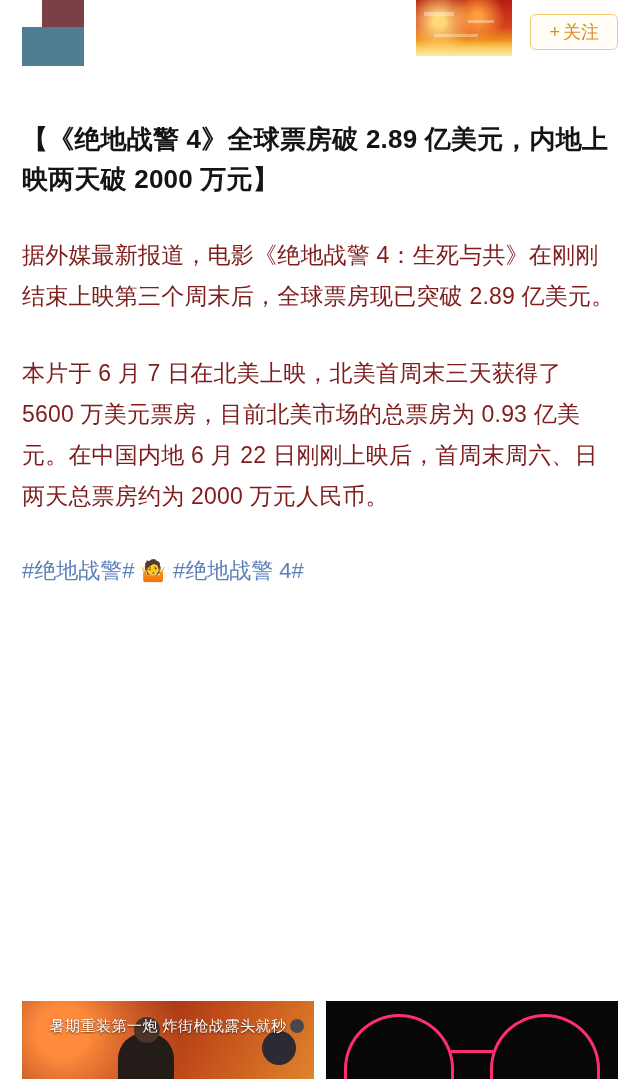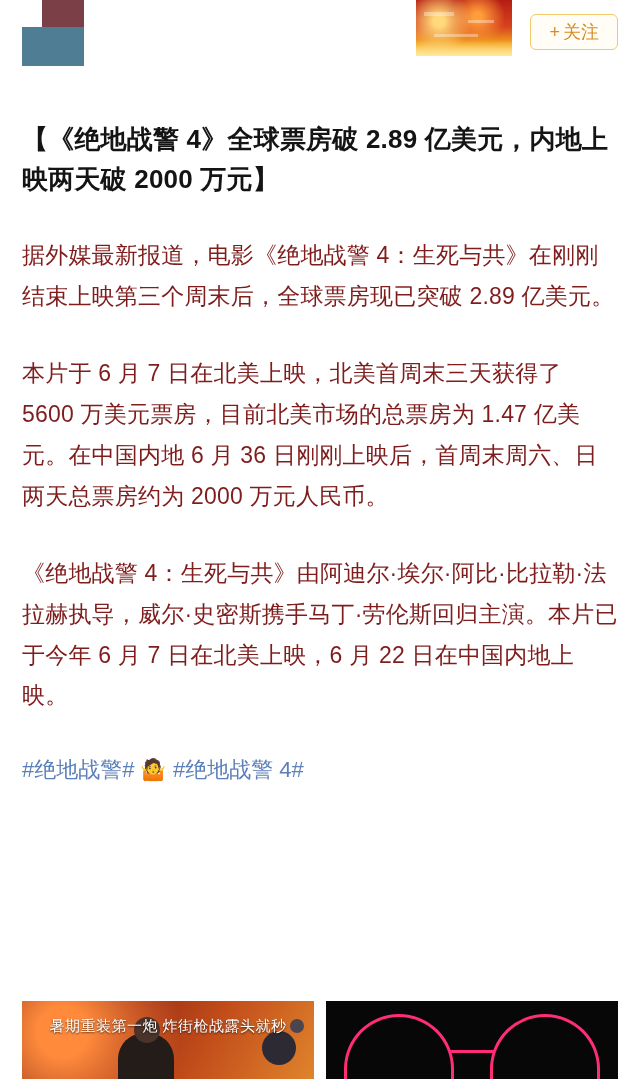--- a/index.html
+++ b/index.html
@@ -219,22 +219,21 @@
   <div class="follow-btn">
     <span class="follow-plus">+</span>
     <span>关注</span>
   </div>
 </div>
 
 <div class="article">
   <h1 class="title">【《绝地战警 4》全球票房破 2.89 亿美元，内地上映两天破 2000 万元】</h1>
 
   <p class="para">据外媒最新报道，电影《绝地战警 4：生死与共》在刚刚结束上映第三个周末后，全球票房现已突破 2.89 亿美元。</p>
-  <p class="para">本片于 6 月 7 日在北美上映，北美首周末三天获得了 5600 万美元票房，目前北美市场的总票房为 1.47 亿美元。在中国内地 6 月 36 日刚刚上映后，首周末周六、日两天总票房约为 2000 万元人民币。</p>
-  <p class="para">《绝地战警 4：生死与共》由阿迪尔·埃尔·阿比·比拉勒·法拉赫执导，威尔·史密斯携手马丁·劳伦斯回归主演。本片已于今年 6 月 7 日在北美上映，6 月 22 日在中国内地上映。</p>
+  <p class="para">本片于 6 月 7 日在北美上映，北美首周末三天获得了 5600 万美元票房，目前北美市场的总票房为 0.93 亿美元。在中国内地 6 月 22 日刚刚上映后，首周末周六、日两天总票房约为 2000 万元人民币。</p>
 
   <p class="tags">
     <span>#绝地战警#</span>
     <span class="tag-emoji">🤷</span>
     <span>#绝地战警 4#</span>
   </p>
 </div>
 
 <div class="media-strip">
   <div class="media-card card-left">

